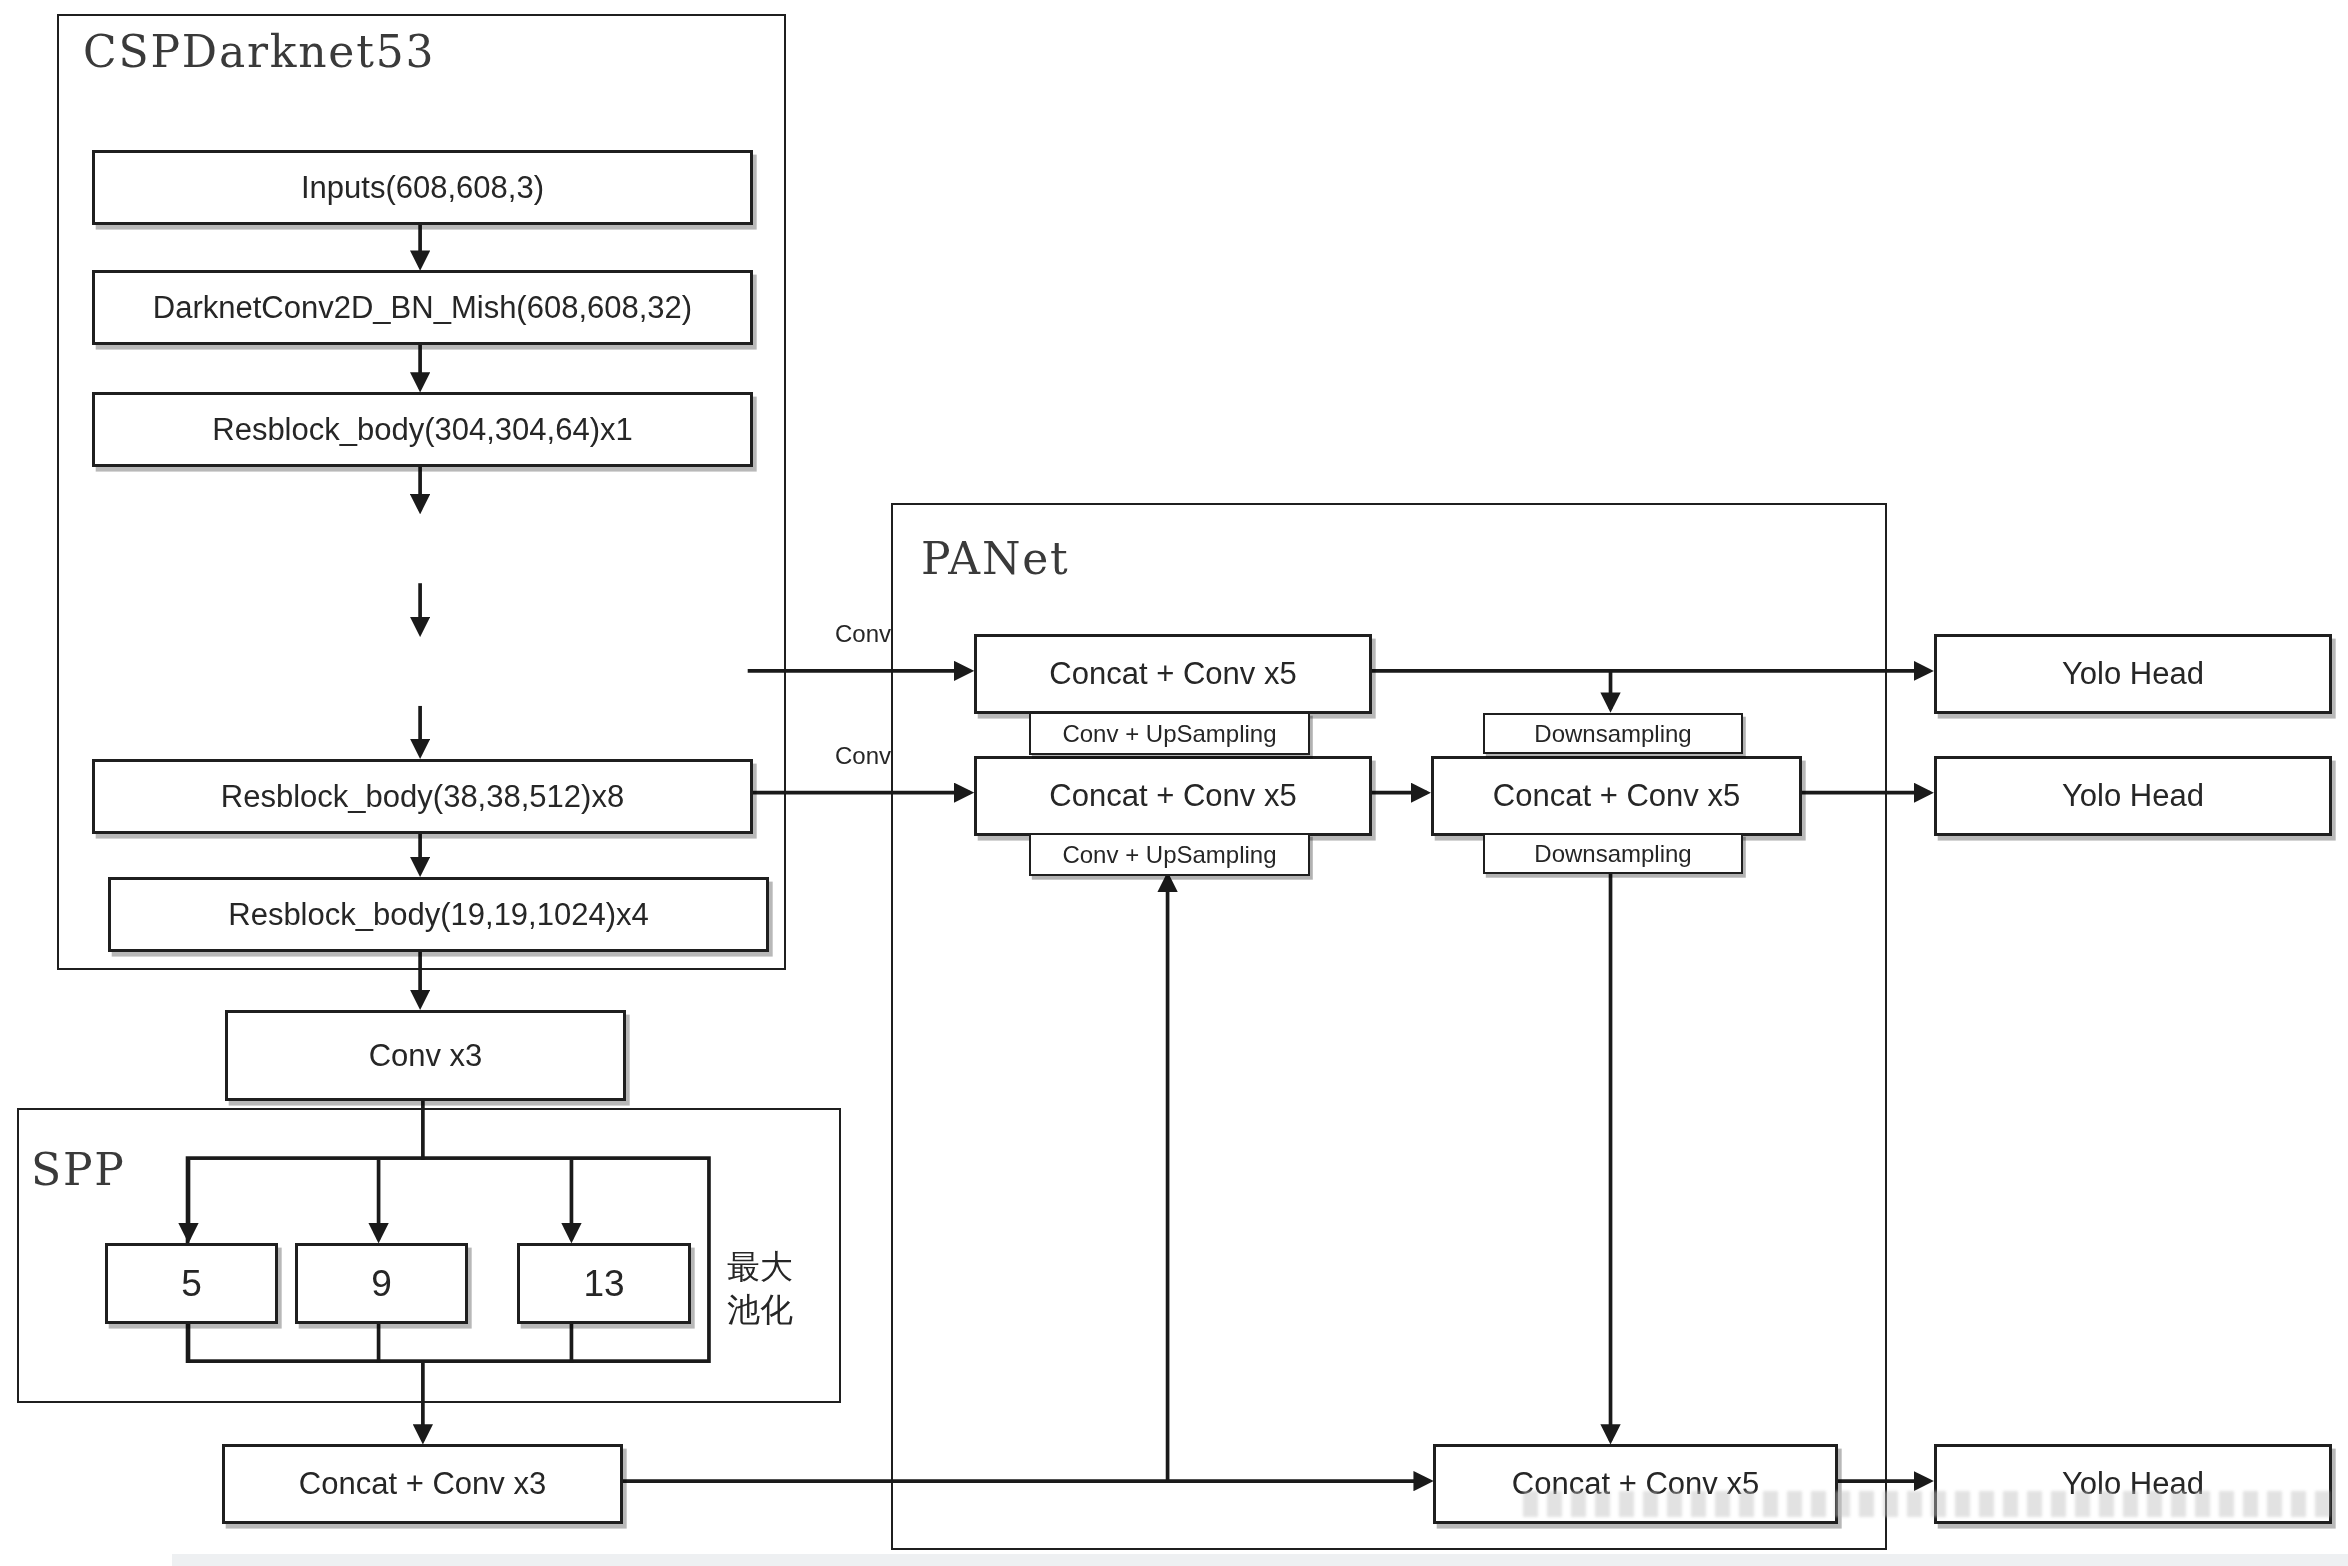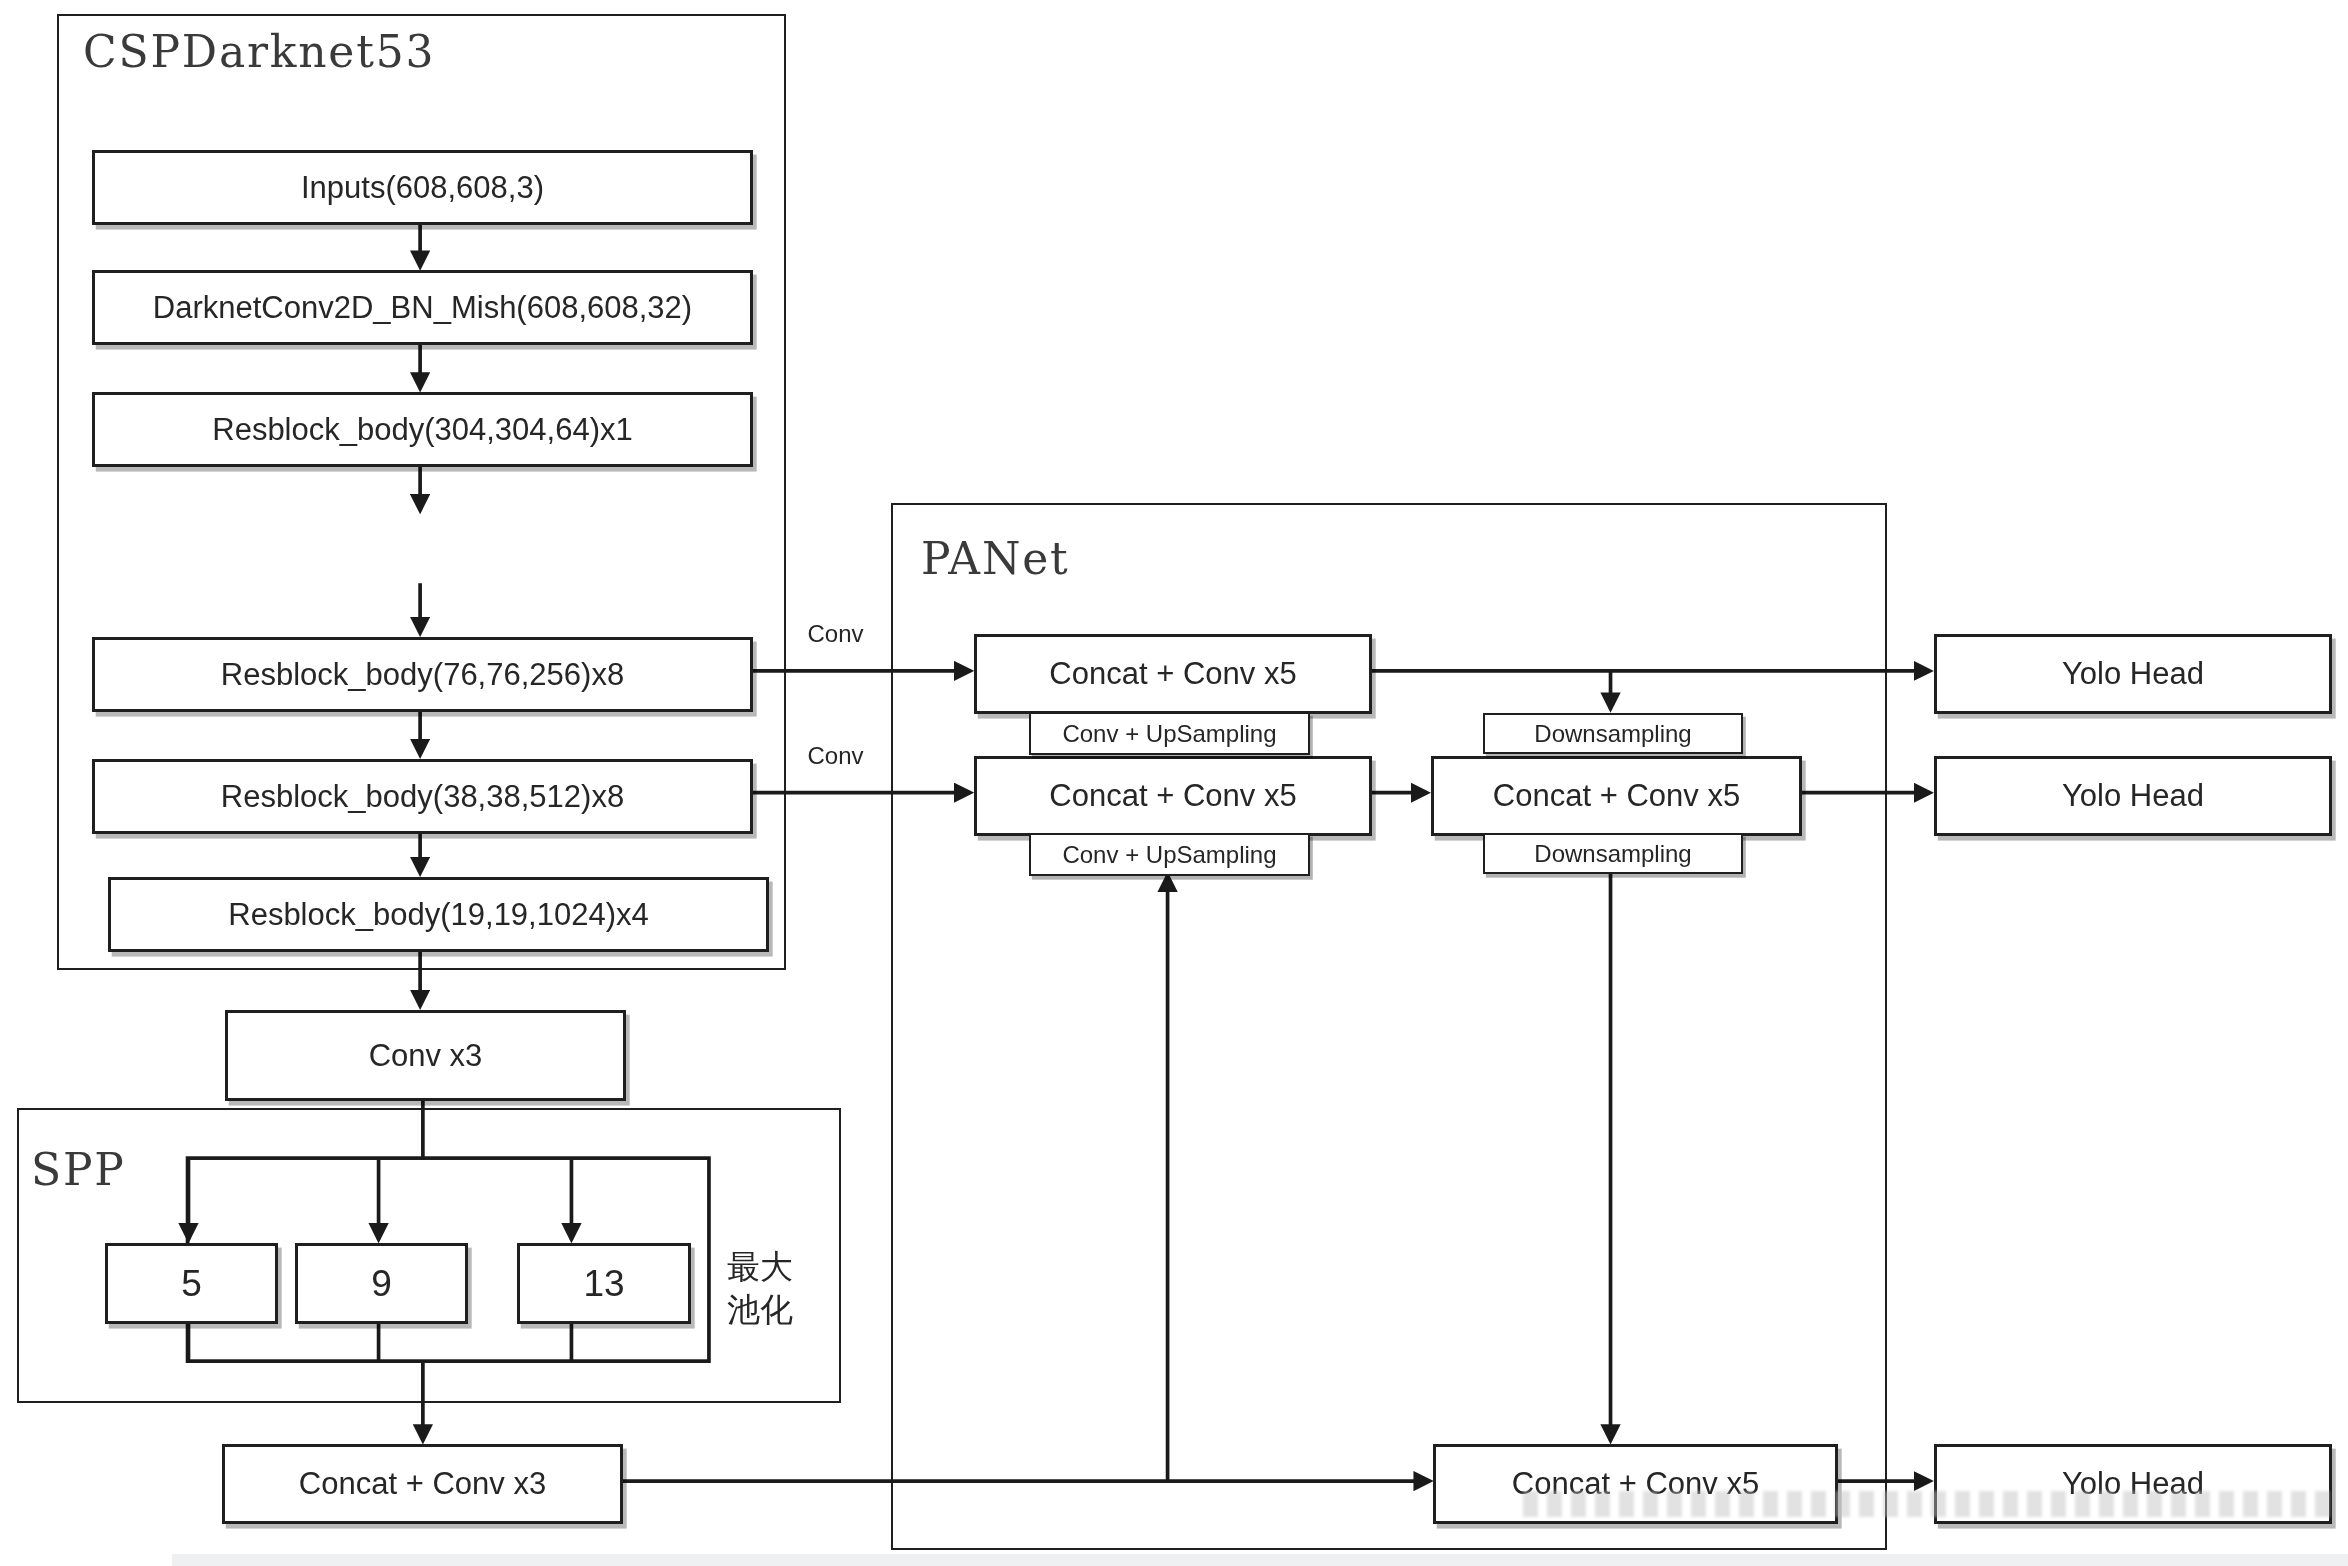--- a/index.html
+++ b/index.html
@@ -7,21 +7,21 @@
           font-family:"Liberation Sans",sans-serif;color:#262626;padding-left:14px;}
   #wires{position:absolute;left:0;top:0;width:2349px;height:1566px;}
   .container{position:absolute;border:2.8px solid #1f1f1f;background:transparent;}
   .container-title{position:absolute;font-family:"DejaVu Serif",serif;font-size:44px;
           letter-spacing:1.8px;color:#3a3a3a;white-space:nowrap;}
   .box{position:absolute;background:#ffffff;border:3.7px solid #1f1f1f;
           display:flex;align-items:center;justify-content:center;text-align:left;
           font-size:31px;box-shadow:3.7px 4.6px 0 rgba(0,0,0,.28);white-space:nowrap;}
   .box.small{border-width:2.8px;font-size:24px;box-shadow:2.8px 3.7px 0 rgba(0,0,0,.30);}
   .box.pool{font-size:37px;}
-  .edge-label{position:absolute;font-size:24px;color:#262626;text-align:center;white-space:nowrap;}
+  .edge-label{position:absolute;font-size:24px;color:#262626;text-align:right;white-space:nowrap;}
   .note{position:absolute;font-size:33px;line-height:1.3;color:#262626;white-space:pre-line;text-align:left;}
   .watermark{position:absolute;left:1523px;top:1491px;width:812px;height:26px;opacity:.45;
           background:repeating-linear-gradient(90deg,#bfbfbf 0 14.8px,transparent 14.8px 24px);
           filter:blur(1.8px);}
   .bottom-strip{position:absolute;left:172px;top:1554px;width:2177px;height:12px;background:#eef0f2;}
 </style>
 </head>
 <body>
 
 <div id="canvas">
@@ -73,21 +73,20 @@
       <line x1="1480" y1="859" x2="1546" y2="859" marker-end="url(#ah)"></line>
       <line x1="1945" y1="859" x2="2091" y2="859" marker-end="url(#ah)"></line>
 
       <line x1="1745" y1="943" x2="1745" y2="1561" marker-end="url(#ah)"></line>
     </g>
   </svg>
 
   <div class="box" style="left:92px;top:150px;width:655px;height:69px;">Inputs(608,608,3)</div>
   <div class="box" style="left:92px;top:270px;width:655px;height:69px;">DarknetConv2D_BN_Mish(608,608,32)</div>
   <div class="box" style="left:92px;top:392px;width:655px;height:69px;">Resblock_body(304,304,64)x1</div>
-  <div class="box" style="left:92px;top:637px;width:655px;height:69px;">Resblock_body(76,76,256)x8</div>
   <div class="box" style="left:92px;top:759px;width:655px;height:69px;">Resblock_body(38,38,512)x8</div>
   <div class="box" style="left:108px;top:877px;width:655px;height:69px;">Resblock_body(19,19,1024)x4</div>
 
   <div class="box" style="left:225px;top:1010px;width:395px;height:85px;">Conv x3</div>
 
   <div class="box pool" style="left:105px;top:1243px;width:167px;height:75px;">5</div>
   <div class="box pool" style="left:295px;top:1243px;width:167px;height:75px;">9</div>
   <div class="box pool" style="left:505px;top:1243px;width:168px;height:75px;margin-left:12px;">13</div>
   <div class="note" style="left:727px;top:1246px;width:102px;">最大
 池化</div>

